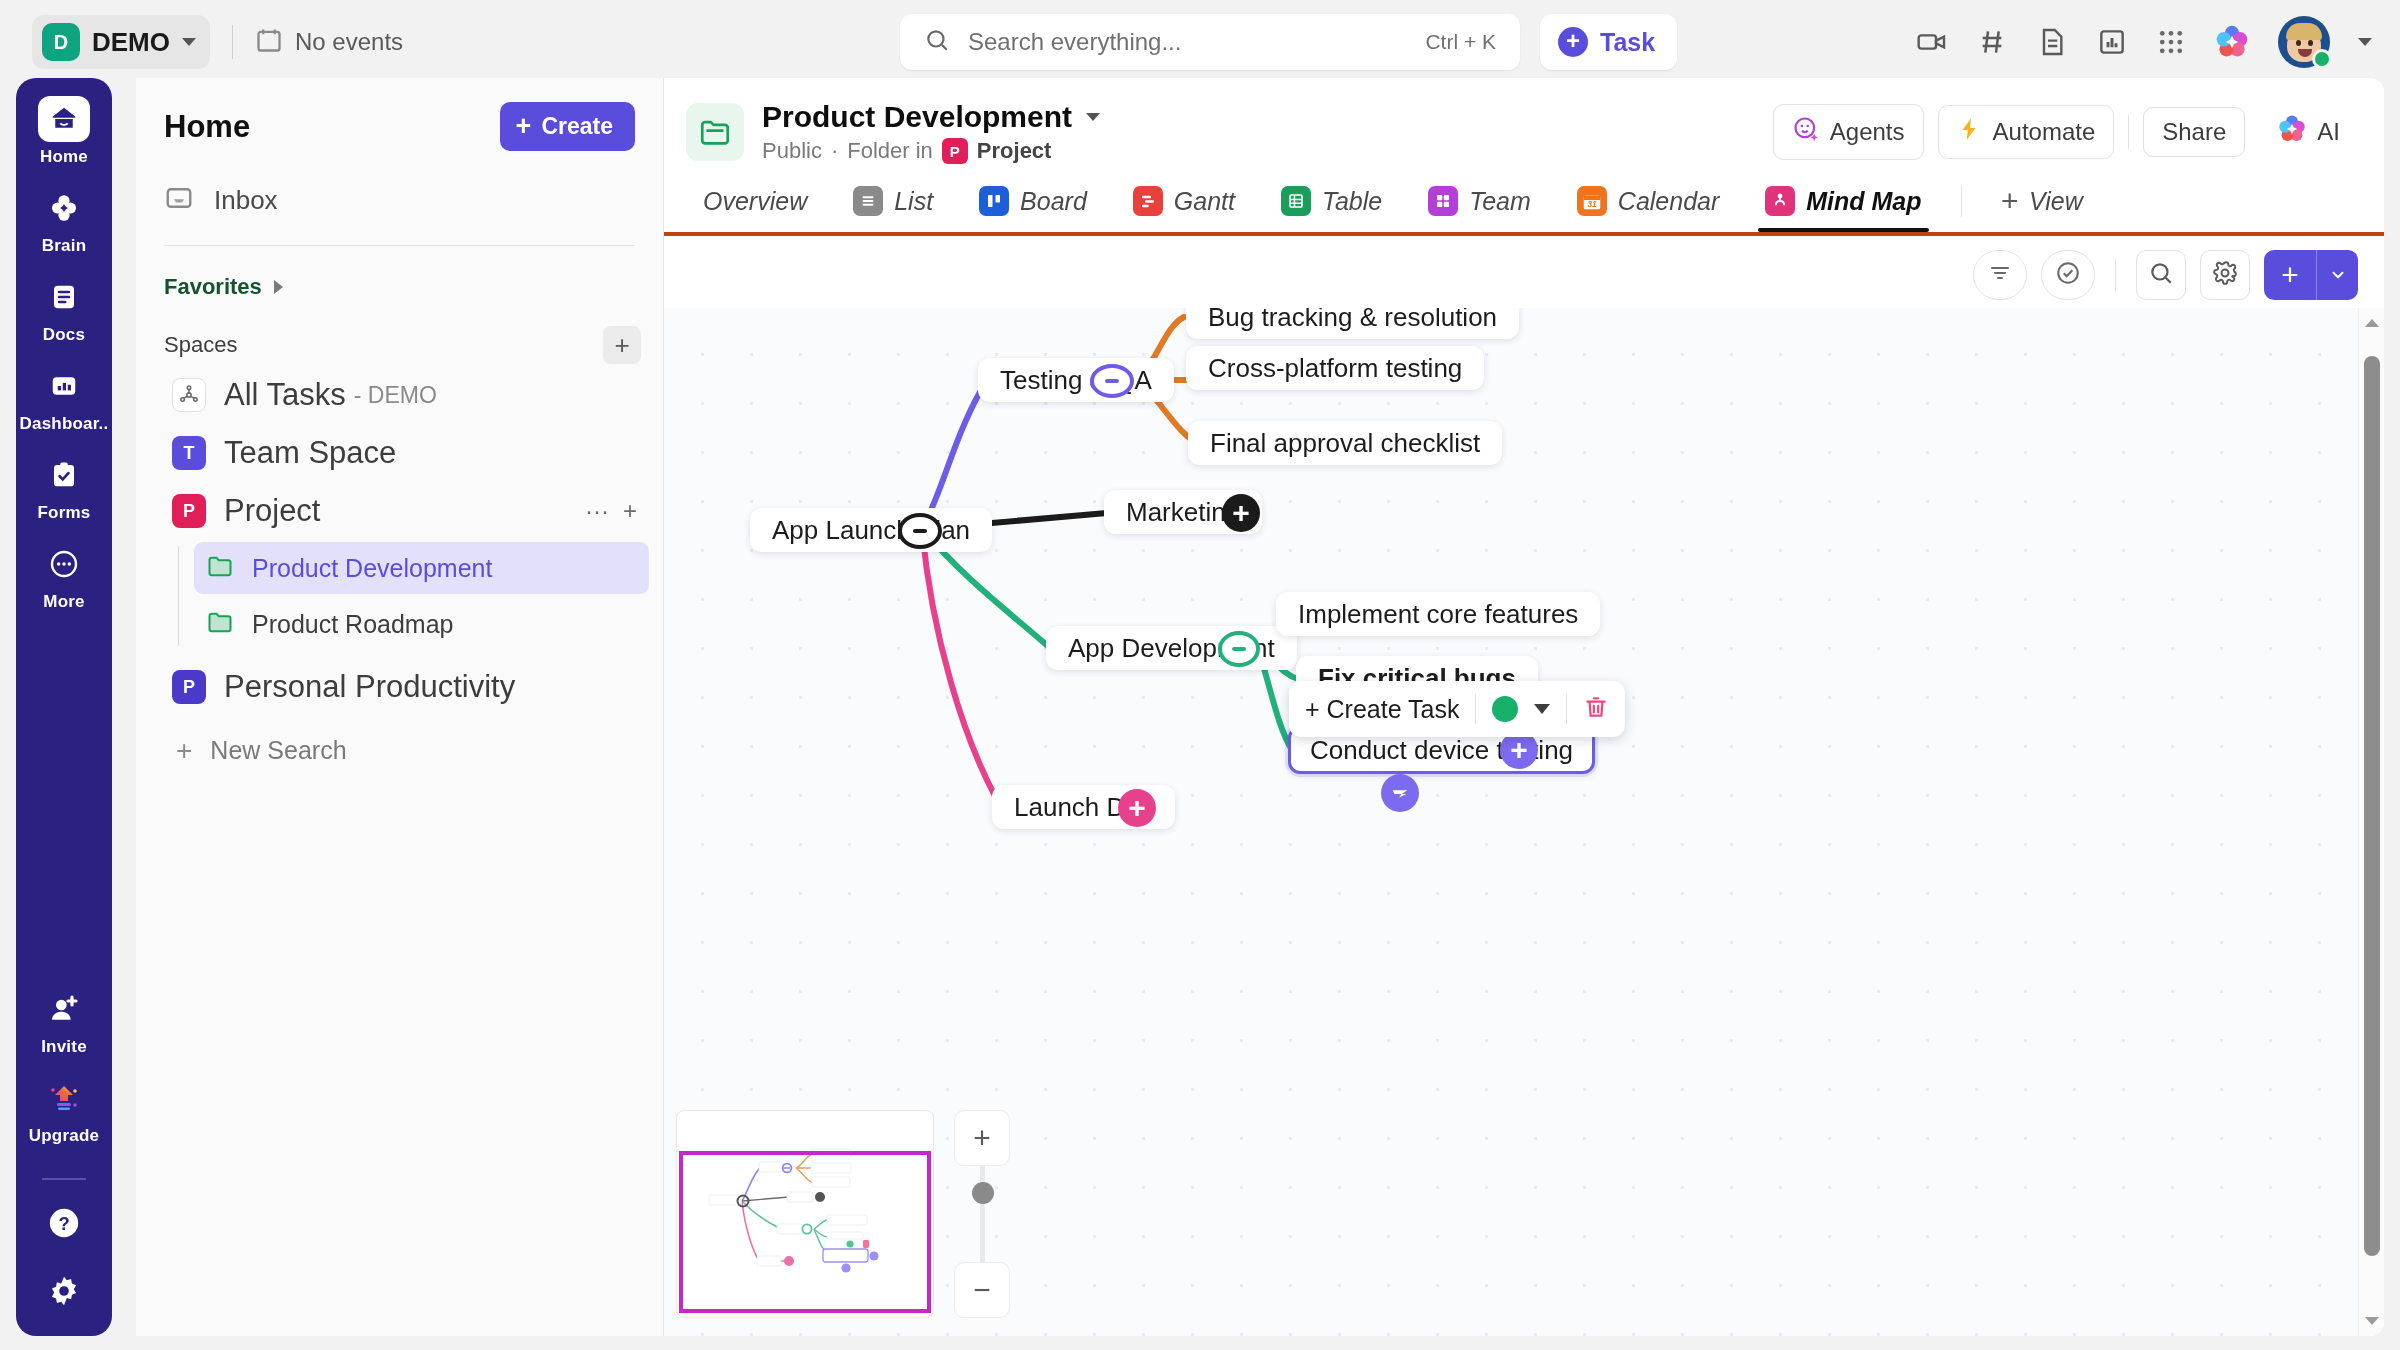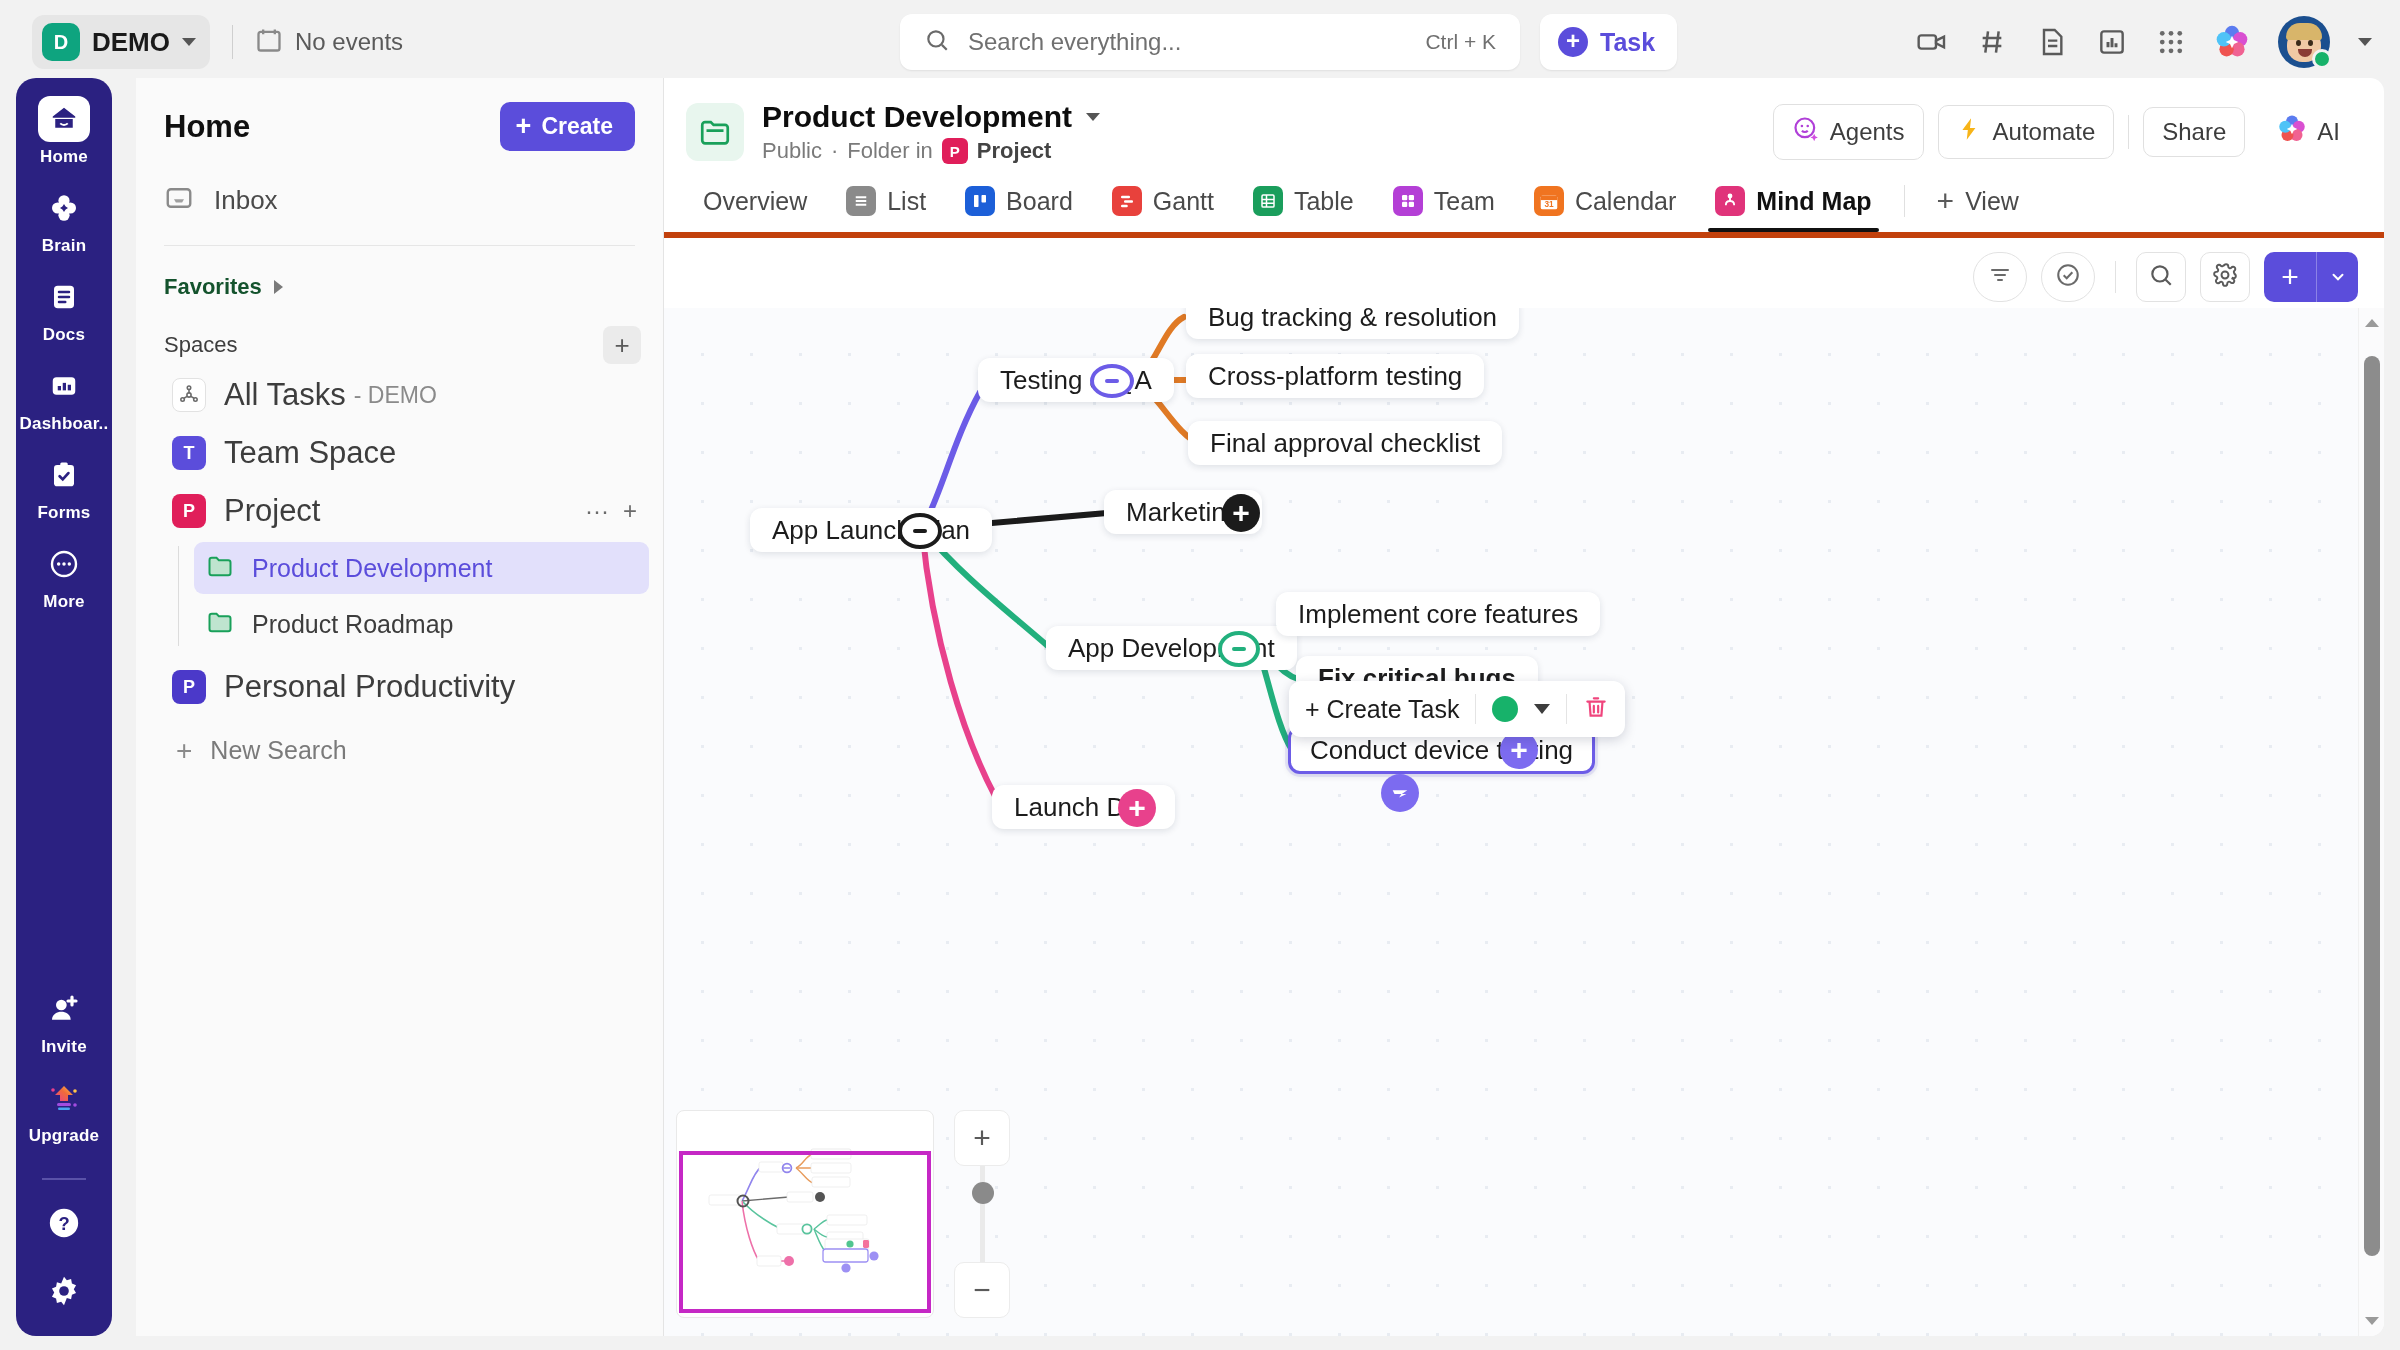--- a/index.html
+++ b/index.html
@@ -227,22 +227,22 @@
     display: flex; align-items: center; gap: 10px;
     border: 1px solid #e0e0e0; border-radius: 10px;
     padding: 10px 18px; font-size: 24px; color: #3d3d3d; cursor: pointer;
     background: #fff;
   }
   .hbtn.plain { border: none; }
   #head-vsep { width: 1px; height: 34px; background: #e0e0e0; }
 
   
   #tabs {
-    display: flex; align-items: center; gap: 5px;
-    padding: 12px 0 0 22px; border-bottom: 6px solid #c2410c;
+    display: flex; align-items: center; gap: 12px;
+    padding: 12px 0 0 22px; border-bottom: 4px solid #c2410c; font-style: italic;
   }
   .tab {
     display: flex; align-items: center; gap: 11px;
     padding: 10px 17px 16px 17px; cursor: pointer;
     font-size: 25px; color: #4a4a4a; position: relative;
   }
   .tab.active { color: #111; font-weight: bold; }
   .tab.active::after {
     content: ""; position: absolute; left: 10px; right: 10px; bottom: 0;
     height: 4px; background: #111; border-radius: 2px;
@@ -904,21 +904,21 @@
 
     <div class="node" style="left:314px; top:50px; height:44px;">
       <span>Testing &amp; QA</span>
     </div>
     <div class="collapse-btn" style="left:426px; top:56px; width:44px; height:34px; border:4px solid #6c5ce7;">
       <span class="bar" style="background:#6c5ce7"></span>
     </div>
     <div class="node" style="left:522px; top:-13px; height:44px;">
       <span>Bug tracking &amp; resolution</span>
     </div>
-    <div class="node" style="left:522px; top:46px; height:44px;justify-content:center;">
+    <div class="node" style="left:522px; top:38px; height:44px;justify-content:center;">
       <span>Cross-platform testing</span>
     </div>
     <div class="node" style="left:524px; top:113px; height:44px;">
       <span>Final approval checklist</span>
     </div>
 
     <div class="node" style="left:440px; top:182px; height:44px;">
       <span>Marketing</span>
     </div>
     <div class="addbtn" style="left:558px; top:186px; width:38px; height:38px; background:#1b1b1b;">+</div>

